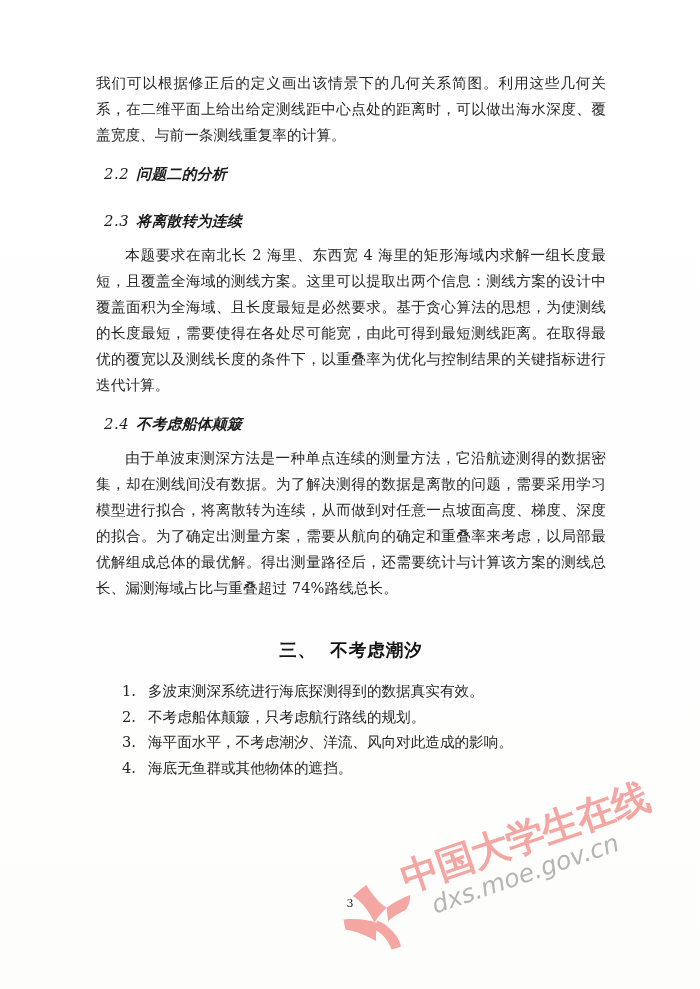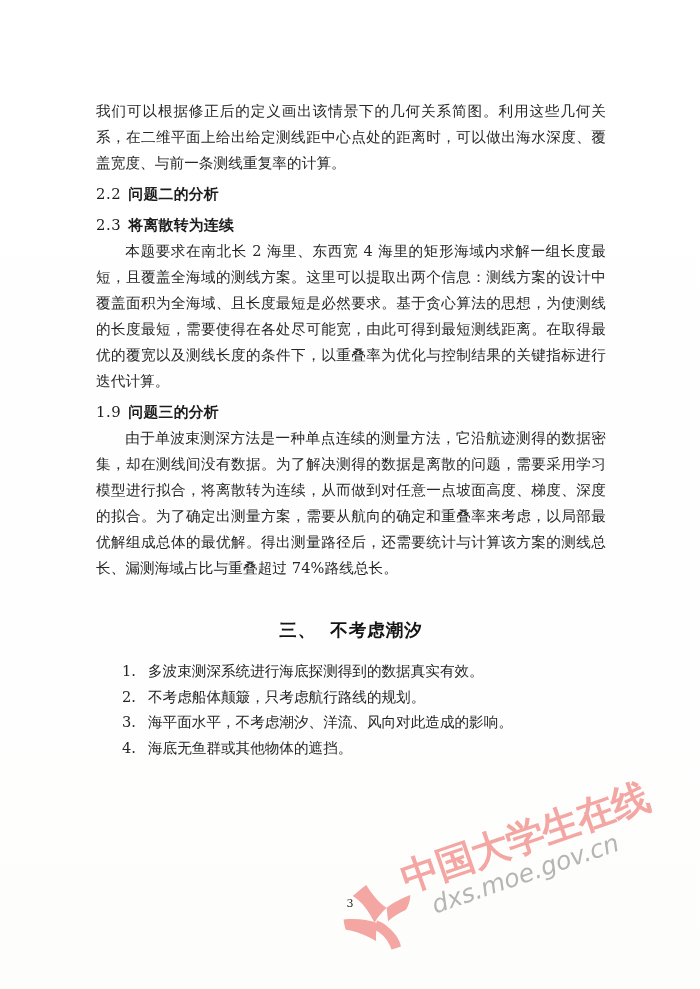--- a/index.html
+++ b/index.html
@@ -29,43 +29,44 @@
     content: "";
     position: absolute;
     inset: 0;
     background: linear-gradient(180deg,#ffffff 0%,#fefefe 60%,#fdfdfc 100%);
     pointer-events: none;
   }
 
   .content {
     position: absolute;
     left: 96px;
-    top: 98px;
+    top: 70px;
     width: 510px;
   }
 
   p.body {
     margin: 0;
     font-size: 14.6px;
     line-height: 26px;
     text-align: justify;
     text-justify: inter-ideograph;
     letter-spacing: 0.1px;
     color: #262626;
   }
   p.body.indent {
     text-indent: 2em;
   }
 
   h3.sec {
-    margin: 0;
+    margin: 8px;
     font-size: 14.8px;
     line-height: 26px;
     font-weight: normal;
     color: #1c1c1c;
+    font-style: italic;
   }
   h3.sec .num {
     font-family: "DejaVu Serif", "Liberation Serif", serif;
     font-weight: normal;
     letter-spacing: 0.6px;
   }
   h3.sec .title {
     font-weight: bold;
     margin-left: 7px;
     letter-spacing: 0.3px;
@@ -182,21 +183,21 @@
 
     <h3 class="sec">
       <span class="num">2.3</span><span class="title">将离散转为连续</span>
     </h3>
 
     <p class="body indent">本题要求在南北长 2 海里、东西宽 4 海里的矩形海域内求解一组长度最短，且覆盖全海域的测线方案。这里可以提取出两个信息：测线方案的设计中覆盖面积为全海域、且长度最短是必然要求。基于贪心算法的思想，为使测线的长度最短，需要使得在各处尽可能宽，由此可得到最短测线距离。在取得最优的覆宽以及测线长度的条件下，以重叠率为优化与控制结果的关键指标进行迭代计算。</p>
 
     <div class="gap-sm"></div>
 
     <h3 class="sec">
-      <span class="num">1.9</span><span class="title">问题三的分析</span>
+      <span class="num">2.4</span><span class="title">不考虑船体颠簸</span>
     </h3>
 
     <p class="body indent">由于单波束测深方法是一种单点连续的测量方法，它沿航迹测得的数据密集，却在测线间没有数据。为了解决测得的数据是离散的问题，需要采用学习模型进行拟合，将离散转为连续，从而做到对任意一点坡面高度、梯度、深度的拟合。为了确定出测量方案，需要从航向的确定和重叠率来考虑，以局部最优解组成总体的最优解。得出测量路径后，还需要统计与计算该方案的测线总长、漏测海域占比与重叠超过 74%路线总长。</p>
 
     <div class="gap-lg"></div>
 
     <h2 class="chapter">
       <span class="cnum">三、</span><span>不考虑潮汐</span>
     </h2>
 

